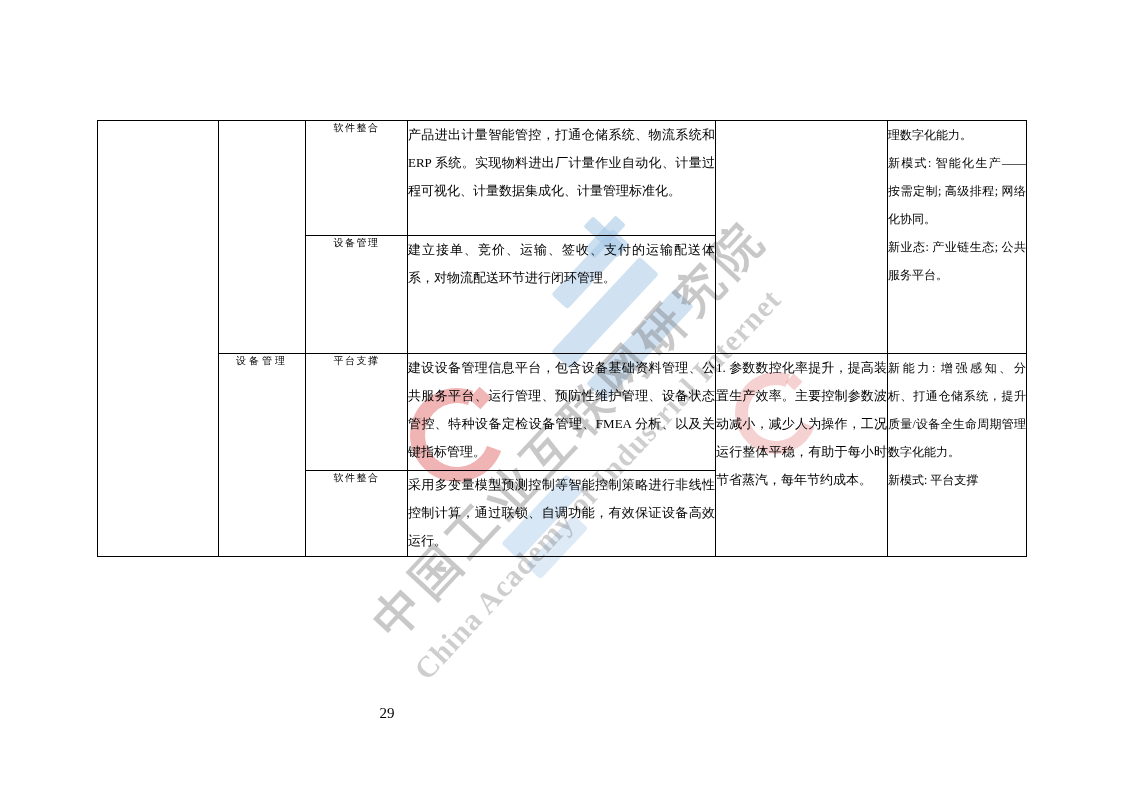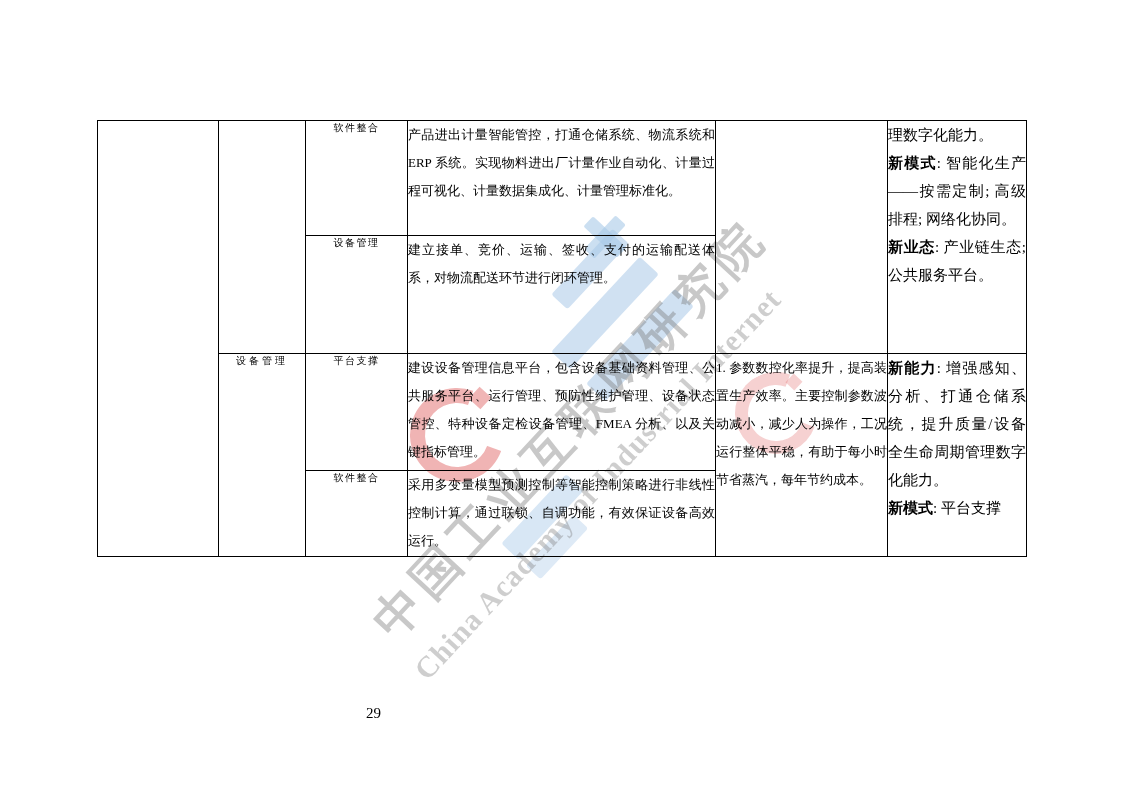--- a/index.html
+++ b/index.html
@@ -64,31 +64,31 @@
     font-size: 10px; letter-spacing: 1.5px;
   }
   td.cat { letter-spacing: 3px; text-align: center; }
   td.txt {
     font-size: 13px; line-height: 28px;
     padding: 4px 7px 0 9px;
     text-align: justify;
   }
   td.txt-mid { vertical-align: middle; padding-top: 0; }
   td.eff {
-    font-size: 15px; line-height: 28px;
+    font-size: 12px; line-height: 28px;
     padding: 4px 6px 0 8px;
     text-align: justify;
   }
   .para { text-align: justify; }
-  .bold { font-weight: bold; }
+  .bold { font-weight: normal; }
 
   
   .page-num {
     position: absolute; left: 366px; top: 705px; width: 42px; z-index: 2;
-    font-size: 15px;
+    text-align: center; font-size: 15px;
   }
 </style>
 </head>
 <body>
 
 <div class="wm-layer">
   <div class="wm-ring a"></div>
   <div class="wm-dot a"></div>
   <div class="wm-ring b"></div>
   <div class="wm-dot b"></div>

